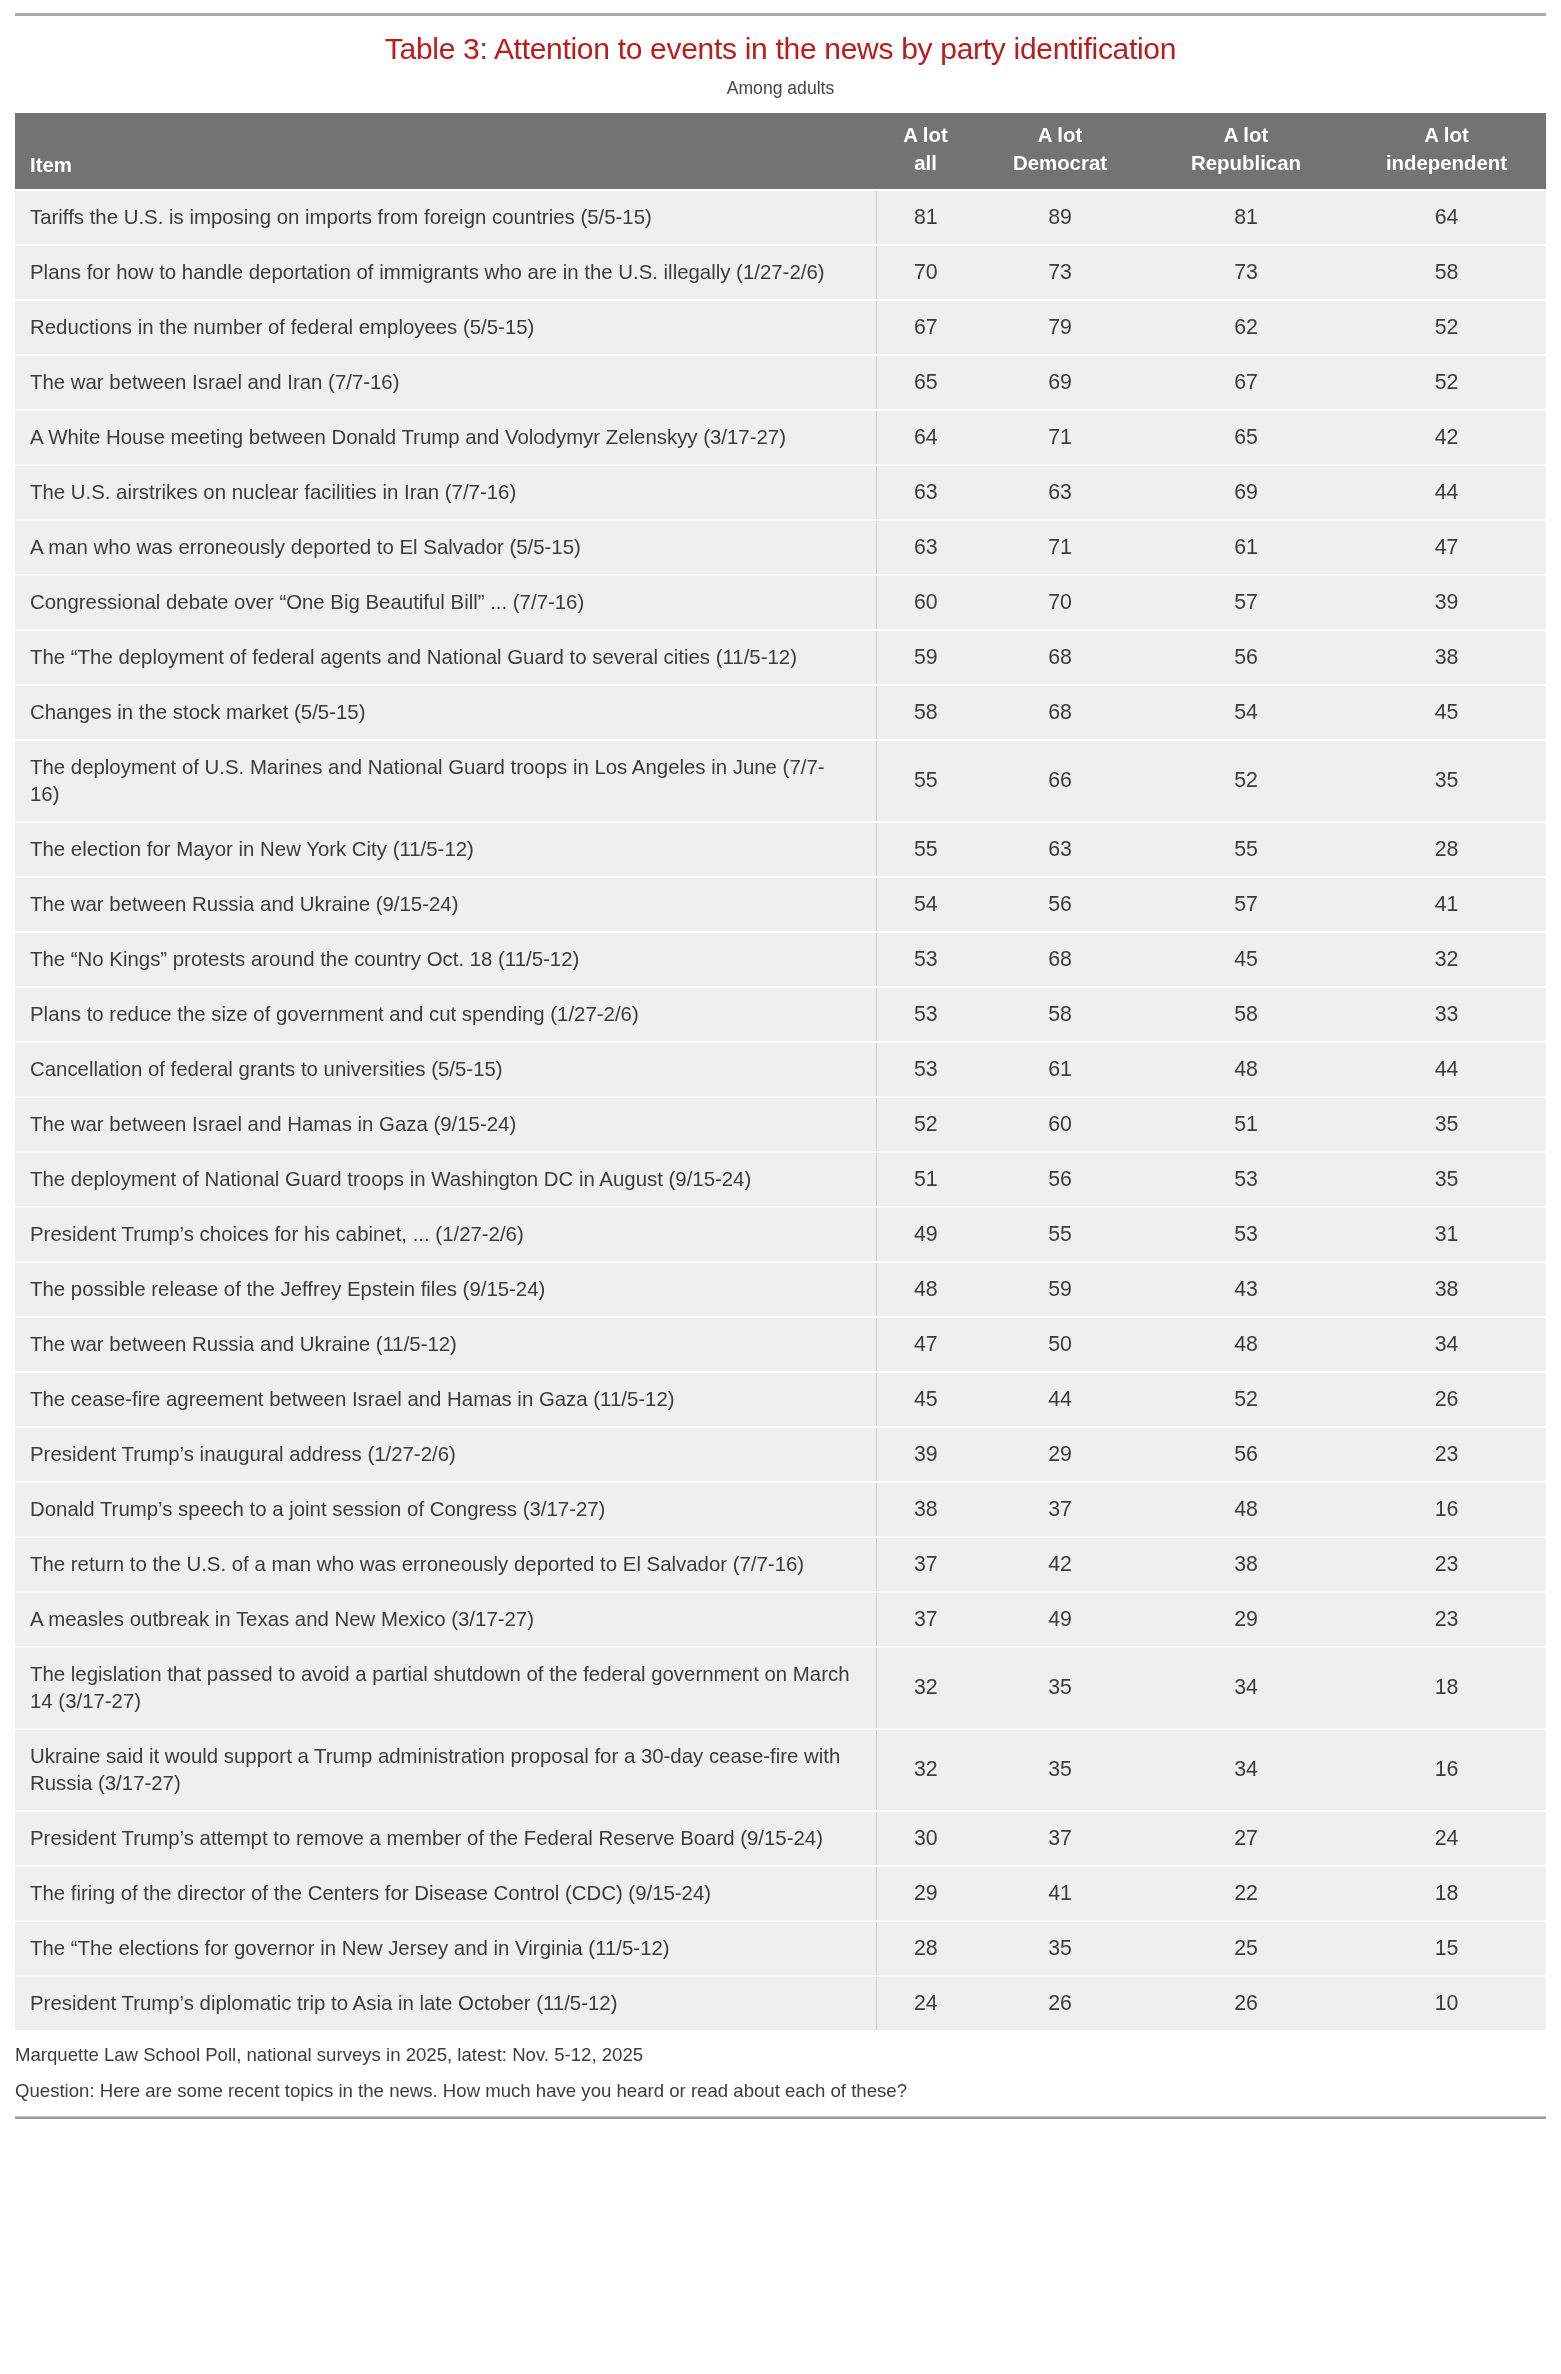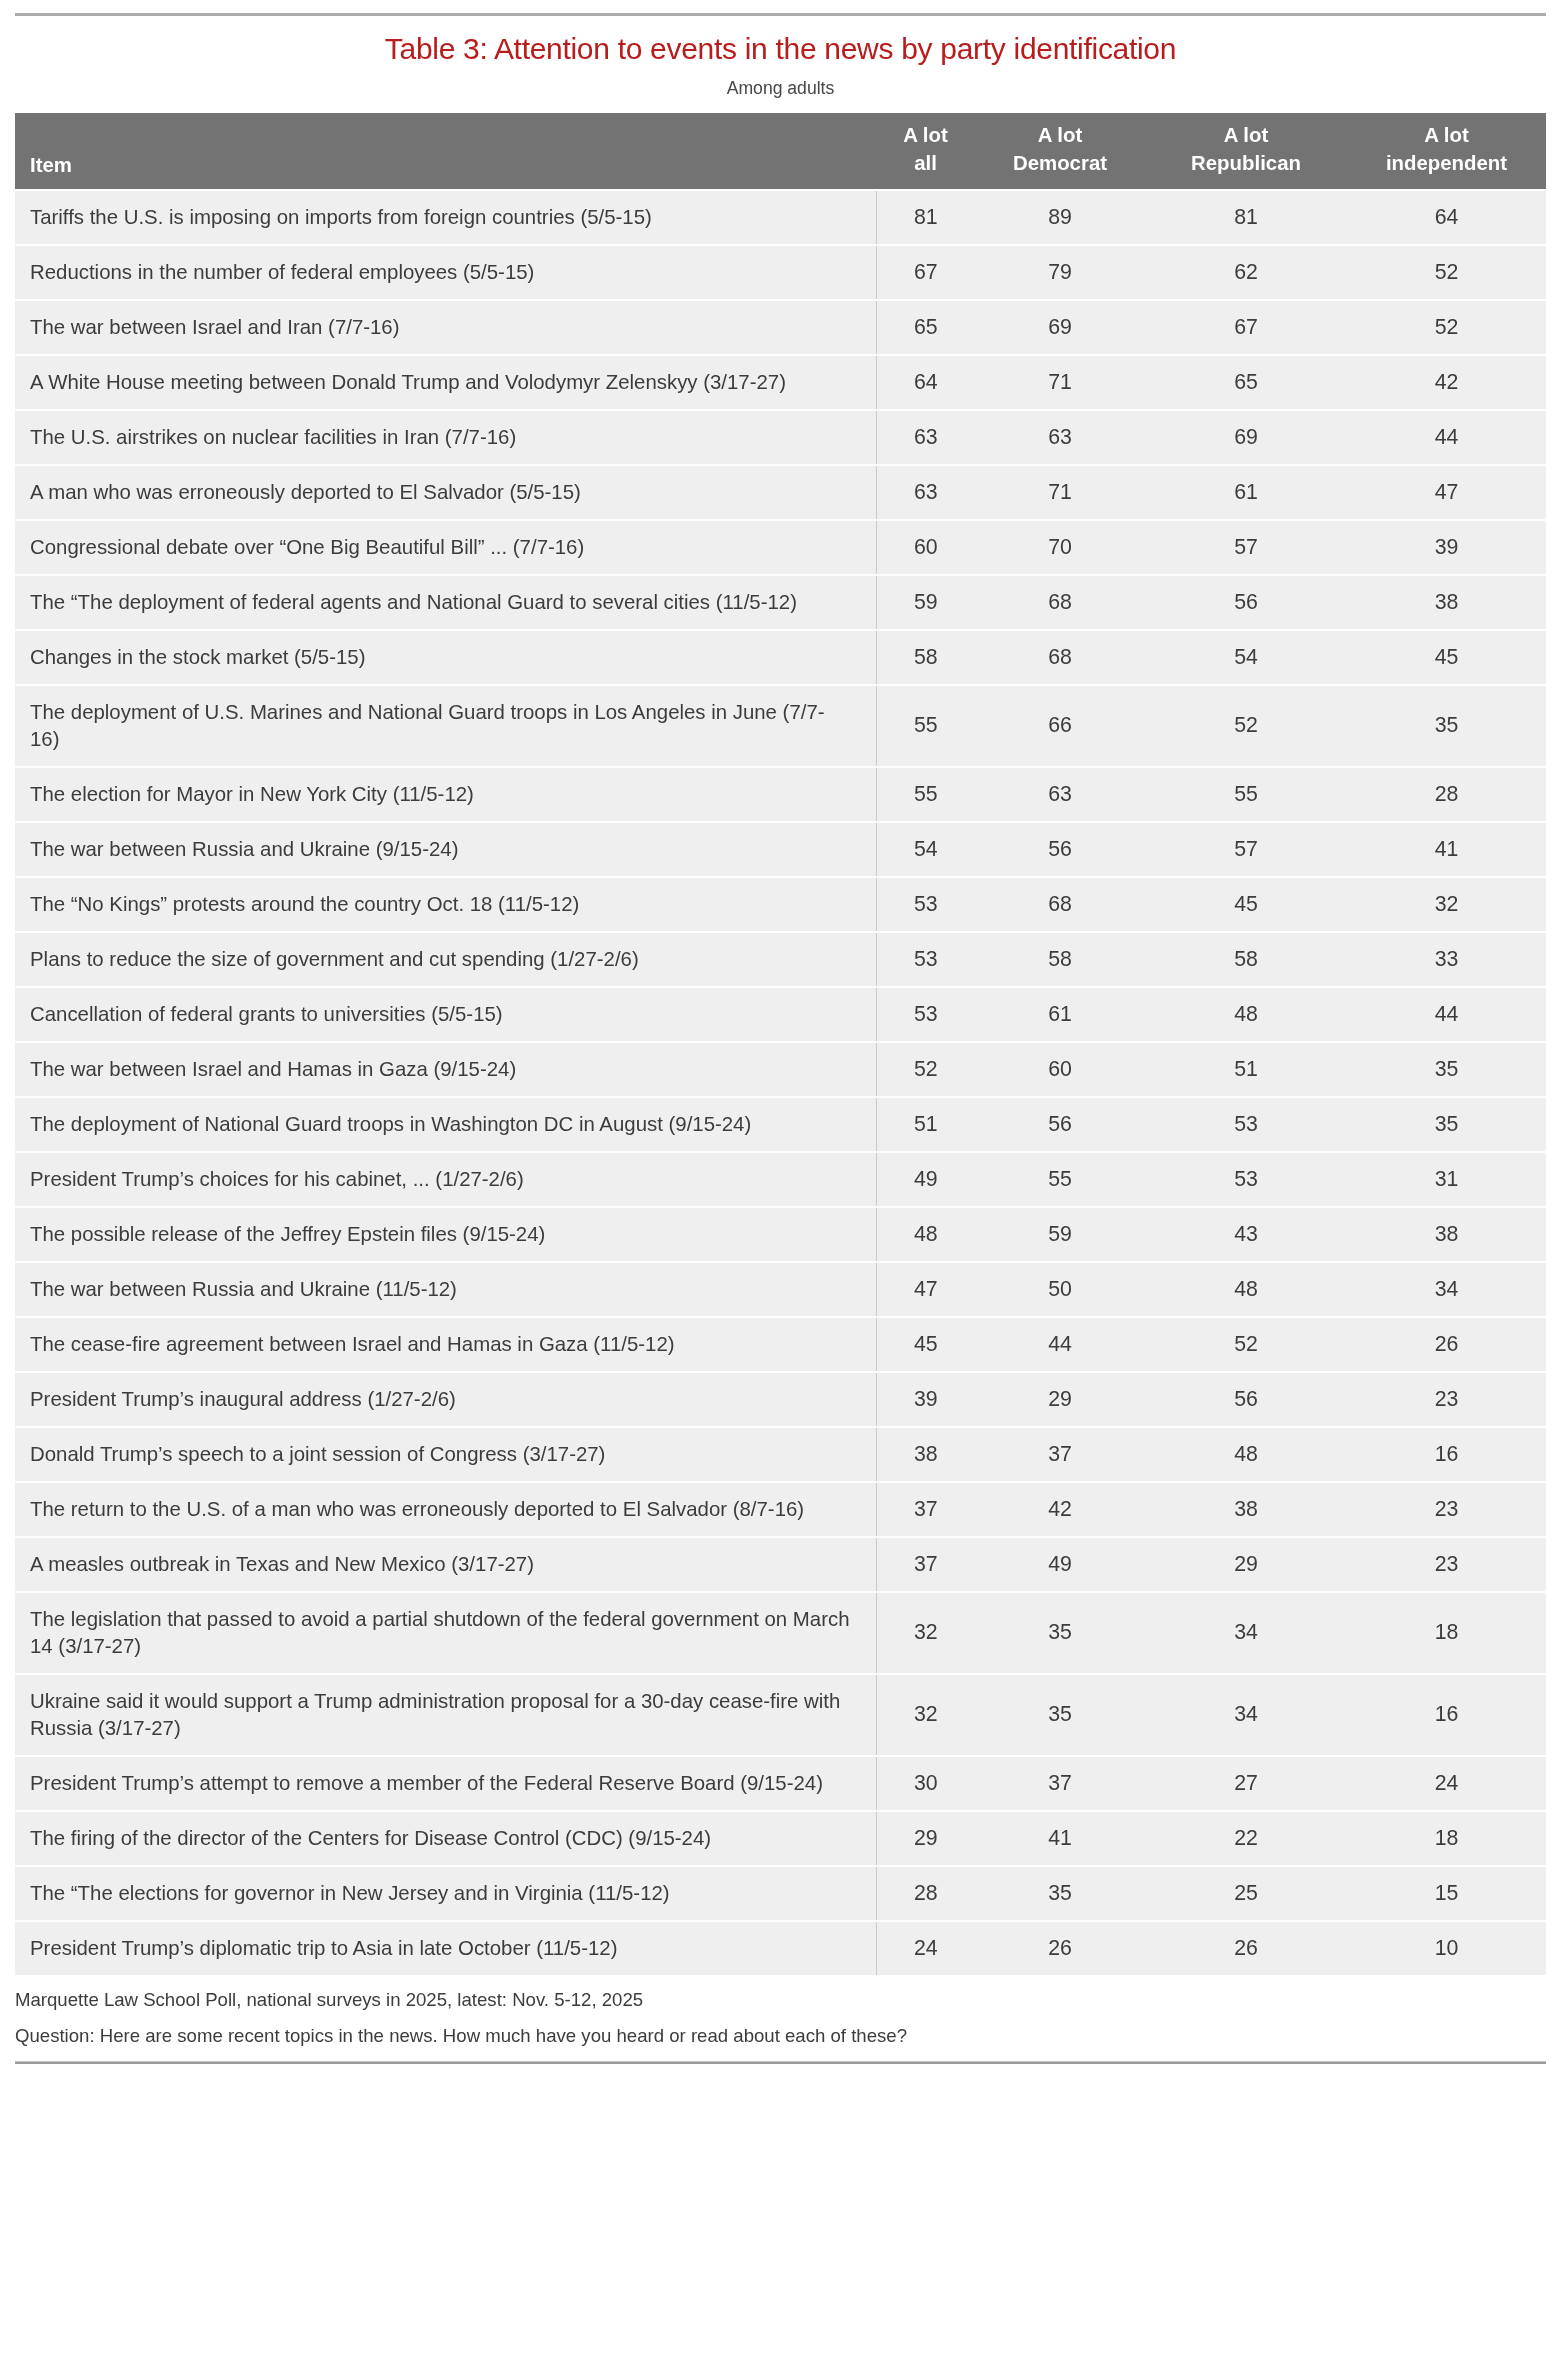--- a/index.html
+++ b/index.html
@@ -133,20 +133,27 @@
     </thead>
     <tbody>
         <tr>
           <td class="item-cell">Tariffs the U.S. is imposing on imports from foreign countries (5/5-15)</td>
           <td class="val-cell first-val">81</td>
           <td class="val-cell">89</td>
           <td class="val-cell">81</td>
           <td class="val-cell">64</td>
         </tr>
         <tr>
+          <td class="item-cell">Plans for how to handle deportation of immigrants who are in the U.S. illegally (1/27-2/6)</td>
+          <td class="val-cell first-val">70</td>
+          <td class="val-cell">73</td>
+          <td class="val-cell">73</td>
+          <td class="val-cell">58</td>
+        </tr>
+        <tr>
           <td class="item-cell">Reductions in the number of federal employees (5/5-15)</td>
           <td class="val-cell first-val">67</td>
           <td class="val-cell">79</td>
           <td class="val-cell">62</td>
           <td class="val-cell">52</td>
         </tr>
         <tr>
           <td class="item-cell">The war between Israel and Iran (7/7-16)</td>
           <td class="val-cell first-val">65</td>
           <td class="val-cell">69</td>
@@ -287,21 +294,21 @@
           <td class="val-cell">23</td>
         </tr>
         <tr>
           <td class="item-cell">Donald Trump’s speech to a joint session of Congress (3/17-27)</td>
           <td class="val-cell first-val">38</td>
           <td class="val-cell">37</td>
           <td class="val-cell">48</td>
           <td class="val-cell">16</td>
         </tr>
         <tr>
-          <td class="item-cell">The return to the U.S. of a man who was erroneously deported to El Salvador (8/7-16)</td>
+          <td class="item-cell">The return to the U.S. of a man who was erroneously deported to El Salvador (7/7-16)</td>
           <td class="val-cell first-val">37</td>
           <td class="val-cell">42</td>
           <td class="val-cell">38</td>
           <td class="val-cell">23</td>
         </tr>
         <tr>
           <td class="item-cell">A measles outbreak in Texas and New Mexico (3/17-27)</td>
           <td class="val-cell first-val">37</td>
           <td class="val-cell">49</td>
           <td class="val-cell">29</td>

